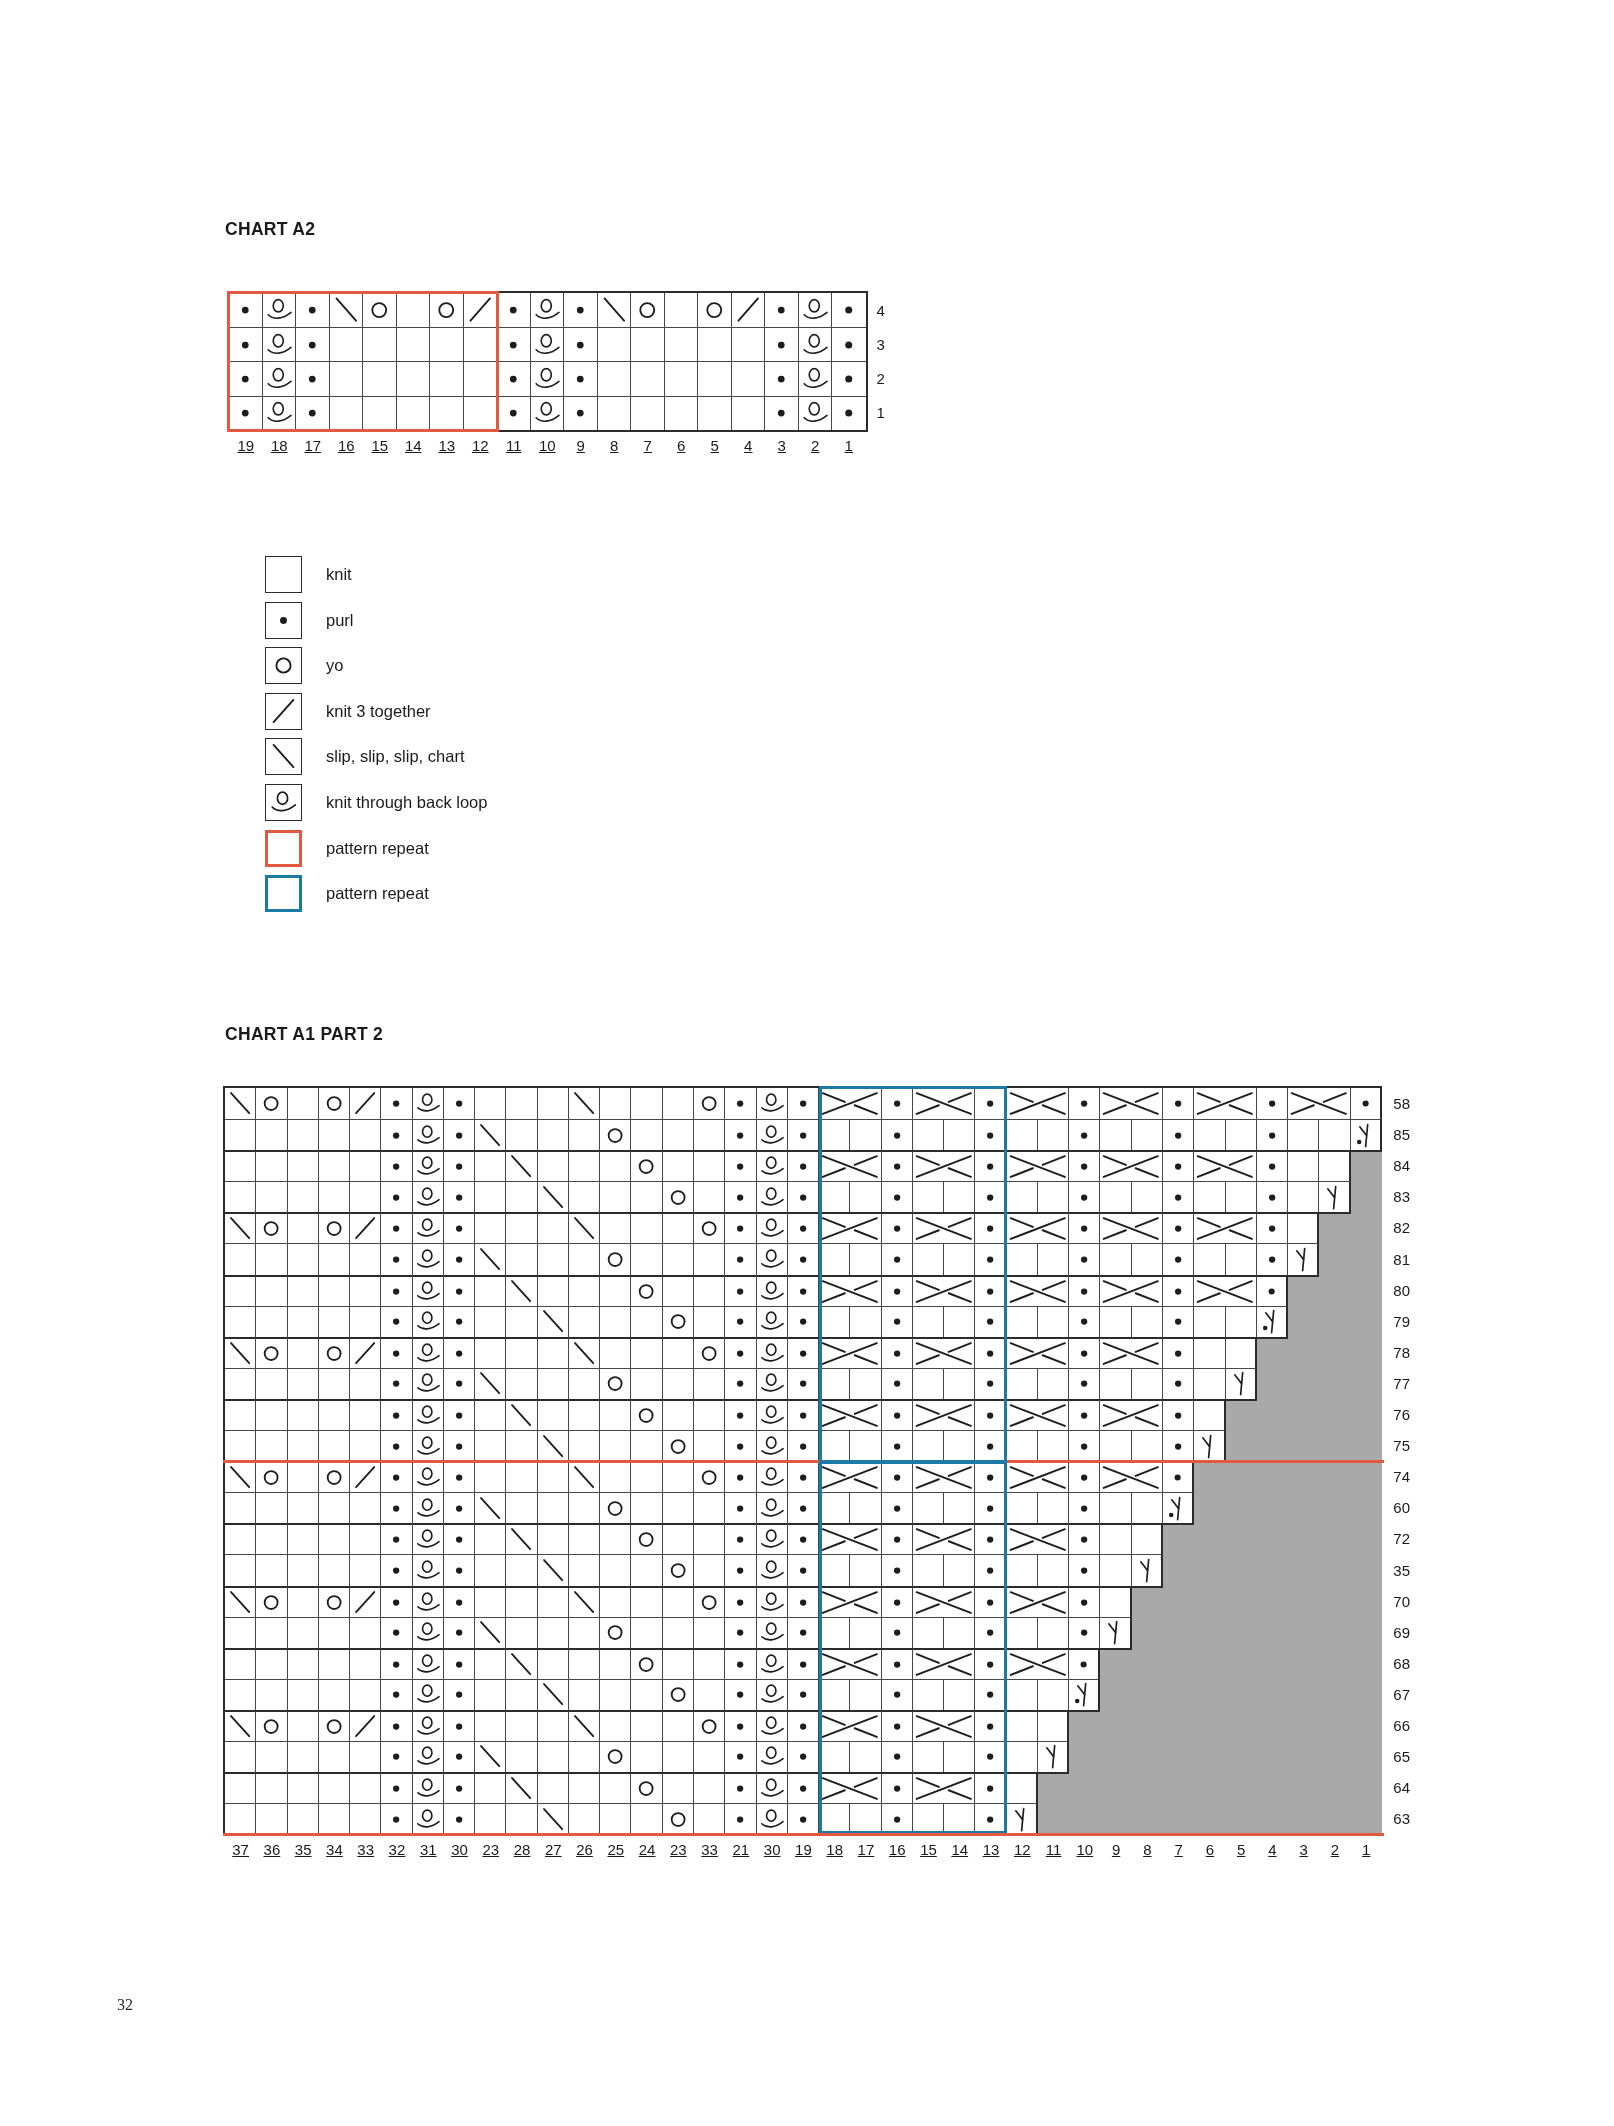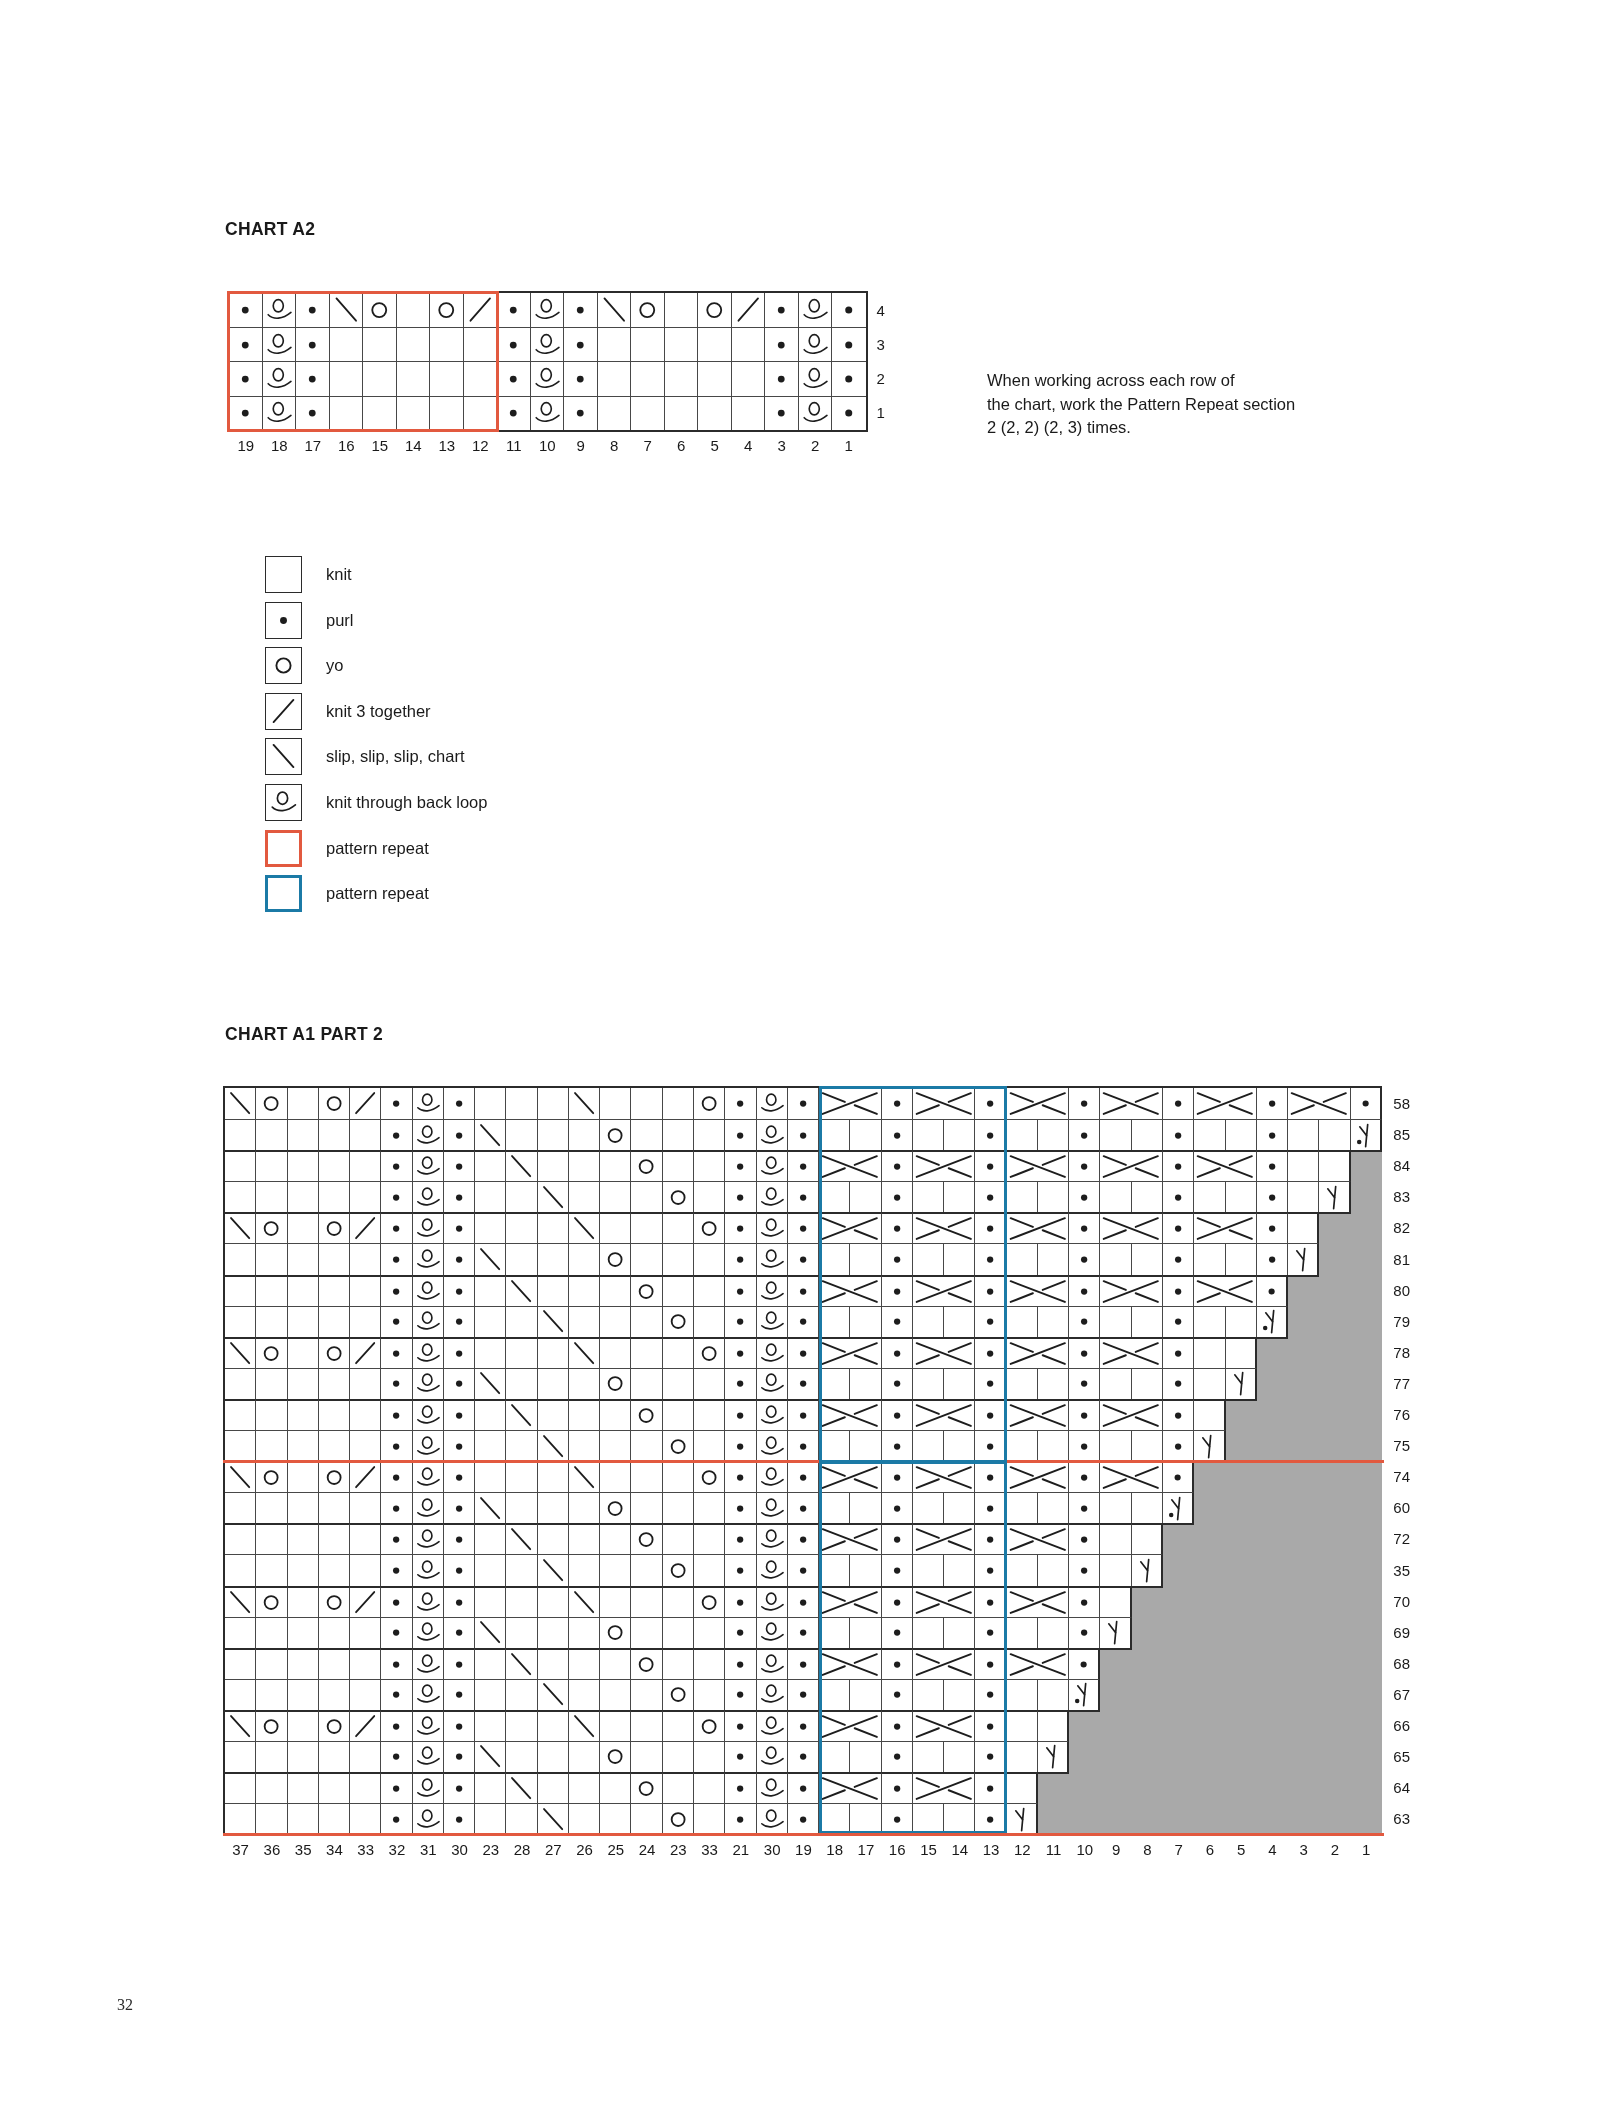--- a/index.html
+++ b/index.html
@@ -11,21 +11,21 @@
   .note{position:absolute;left:987px;top:369px;width:430px;font-size:16.5px;line-height:23.5px;}
   .note span{display:block;}
   .chartbox{position:absolute;border:2px solid #2b2b2b;}
   #chart-a2{left:227px;top:291px;border-right:2px solid #2b2b2b;border-bottom:2px solid #2b2b2b;}
   #chart-a1{left:223px;top:1086px;border-right:none;border-bottom:none;}
   .crow{display:flex;}
   .cell{box-sizing:border-box;display:flex;align-items:center;justify-content:center;flex:none;}
   .cell.gray{background:#a9a9a9;}
   .ovl{position:absolute;box-sizing:border-box;pointer-events:none;}
   .colnums{position:absolute;display:flex;font-size:15px;}
-  .colnums div{flex:none;text-align:center;}
+  .colnums div{flex:none;text-align:center;text-decoration:underline;}
   .rownum{position:absolute;font-size:15px;display:flex;align-items:center;}
   #legend{position:absolute;left:265px;top:556px;display:flex;flex-direction:column;gap:8.6px;}
   .legit{display:flex;align-items:center;}
   .legbox{box-sizing:border-box;width:37px;height:37px;border:1.6px solid #2b2b2b;
           display:flex;align-items:center;justify-content:center;flex:none;background:#fff;}
   .legbox.ro{border:3px solid #e2593f;}
   .legbox.rb{border:3px solid #1b7aa6;}
   .leglabel{margin-left:24px;font-size:16.5px;}
   #page-number{position:absolute;left:117px;top:1996px;font-family:"Liberation Serif",serif;font-size:16px;color:#2a2a2a;}
   svg{display:block;}
@@ -330,25 +330,20 @@
         <div style="width: 33.5px;">3</div>
         <div style="width: 33.5px;">2</div>
         <div style="width: 33.5px;">1</div>
       </div>
       <div class="rownum" style="left: 647.5px; top: 0px; height: 34.2px;">4</div>
       <div class="rownum" style="left: 647.5px; top: 34.2px; height: 34.2px;">3</div>
       <div class="rownum" style="left: 647.5px; top: 68.4px; height: 34.2px;">2</div>
       <div class="rownum" style="left: 647.5px; top: 102.6px; height: 34.2px;">1</div>
     </div>
 
-  <div class="note">
-    <span>When working across each row of</span>
-    <span>the chart, work the Pattern Repeat section</span>
-    <span>2 (2, 2) (2, 3) times.</span>
-  </div>
 
   <div id="legend">
       <div class="legit">
         <div class="legbox"></div>
         <span class="leglabel">knit</span>
       </div>
       <div class="legit">
         <div class="legbox">
           <svg width="33" height="33" viewBox="0 0 33 33">
             <circle cx="16.5" cy="16.5" r="3.465" fill="#1d1d1d"></circle>

